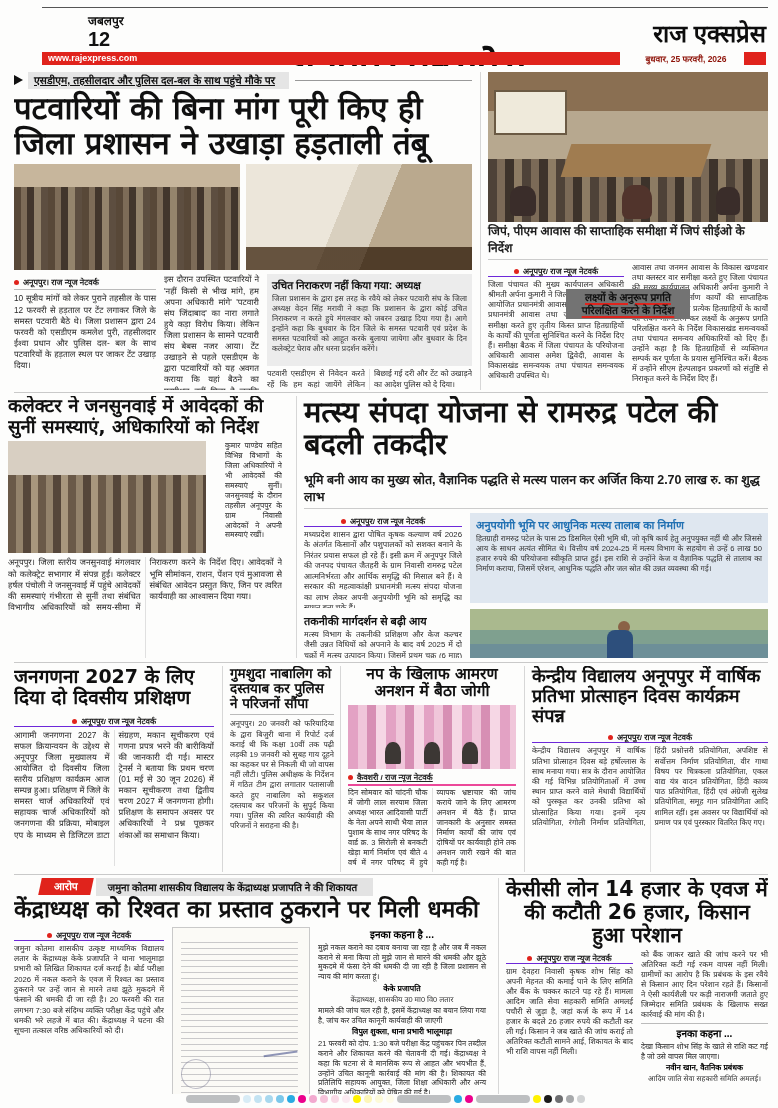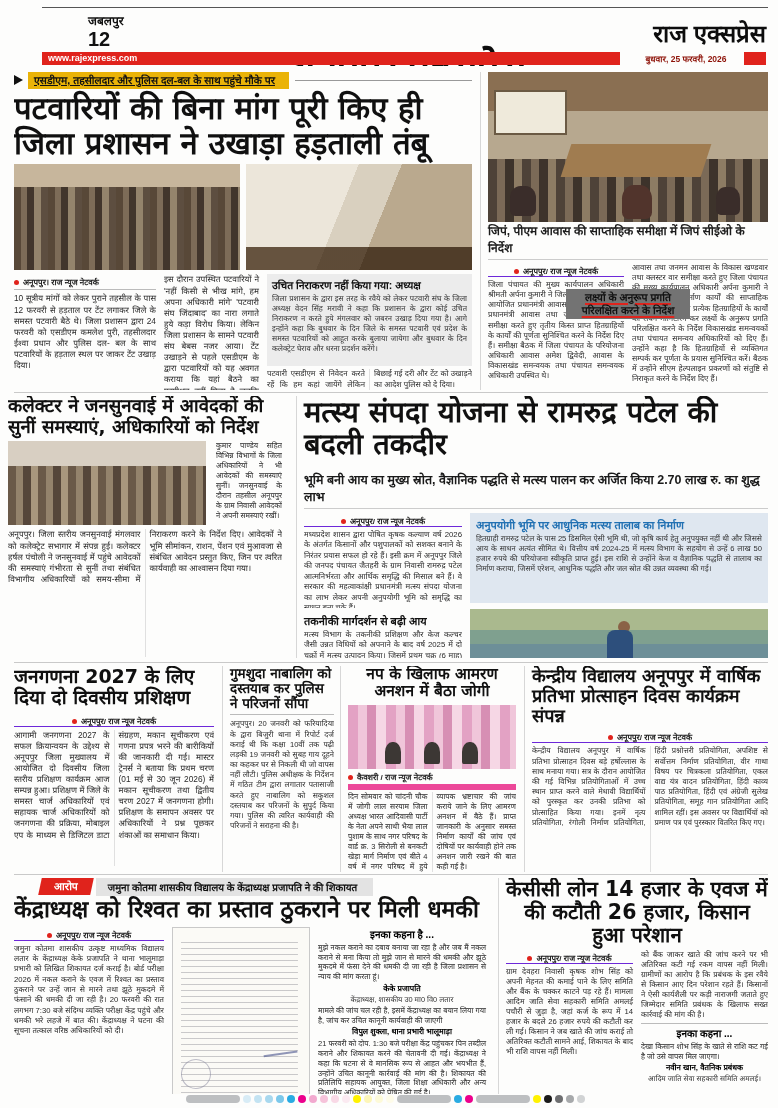--- a/index.html
+++ b/index.html
@@ -30,21 +30,21 @@
   .byline { font-size:8px; font-weight:700; text-align:center; color:#222; padding:2px 0 0; border-bottom:1px solid #6d28d9; margin-bottom:3px; }
   .byline::before { content:""; display:inline-block; width:5px; height:5px; border-radius:50%; background:#e0231c; margin-right:4px; }
   .caption { font-size:8px; font-weight:700; color:#222; padding:2px 0; }
   .caption::before { content:""; display:inline-block; width:5px; height:5px; border-radius:50%; background:#e0231c; margin-right:4px; }
   .photo { position:relative; overflow:hidden; background:#cfc6b8; }
 
   
   #sec-patwari { left:14px; top:72px; width:458px; height:318px; }
   .kicker-row { display:flex; align-items:center; height:16px; }
   .tri { width:0; height:0; border-left:9px solid #111; border-top:5px solid transparent; border-bottom:5px solid transparent; margin-right:5px; }
-  .kicker-strip { background:#eab308; font-size:10.5px; font-weight:700; color:#111; padding:1px 14px 2px 6px; text-decoration:underline; }
+  .kicker-strip { background:#e5e5e5; font-size:10.5px; font-weight:700; color:#111; padding:1px 14px 2px 6px; text-decoration:underline; }
   .kicker-line { flex:1; height:1px; background:#999; margin-left:6px; }
   #patwari-headline { font-size:31px; margin:3px 0 4px; }
   .patwari-photos { display:flex; gap:6px; height:106px; }
   .patwari-photos .photo { flex:1; }
   .ph-crowd { background:
       linear-gradient(180deg,#c7b69c 0 22%,rgba(0,0,0,0) 22%),
       repeating-linear-gradient(90deg,#584838 0 7px,#7d6c58 7px 13px,#42362c 13px 20px,#94846c 20px 27px,#5d4e40 27px 34px),
       linear-gradient(180deg,rgba(0,0,0,0) 0 70%,#9c3c30 70% 100%); }
   .ph-tent { background:
       linear-gradient(112deg,#ece6da 0 42%,#d9d0bf 42% 58%,#baa98e 58% 100%),
@@ -68,21 +68,21 @@
   #pm-headline { font-size:20px; margin:5px 0 3px; }
   #pm-subhead { font-size:12px; font-weight:700; color:#1c1c1c; border-bottom:1px solid #ccc; padding-bottom:3px; margin-bottom:3px; }
   .pm-body { position:relative; display:grid; grid-template-columns:1fr 1fr; gap:8px; height:96px; }
   .pm-col { font-size:7.8px; line-height:1.3; text-align:justify; color:#2a2a2a; }
   .pullquote { position:absolute; left:50%; top:26px; transform:translateX(-50%); width:124px; background:#737373; padding:2px 3px; font-size:10.5px; font-weight:800; text-align:center; line-height:1.25; color:#111;
       text-decoration:underline; text-decoration-color:#e0231c; text-decoration-thickness:2px; text-underline-offset:2px; }
 
   
   #sec-collector { left:8px; top:396px; width:274px; height:262px; }
   #col-headline { font-size:18.5px; margin-bottom:4px; }
-  .col-row { display:flex; gap:10px; height:84px; }
+  .col-row { display:flex; gap:19px; height:112px; }
   .ph-jansunwai { width:198px; background:
       linear-gradient(180deg,#d8cfc2 0 30%,rgba(0,0,0,0) 30%),
       repeating-linear-gradient(90deg,#6a5948 0 8px,#94836c 8px 15px,#55463a 15px 23px,#a8977e 23px 30px),
       linear-gradient(180deg,rgba(0,0,0,0) 0 64%,#4f3b2c 64% 100%); }
   .col-side { flex:1; font-size:7.5px; line-height:1.32; text-align:justify; color:#2a2a2a; }
   .col-body { margin-top:4px; height:128px; }
 
   
   #sec-matsya { left:296px; top:396px; width:472px; height:262px; }
   #mt-headline { font-size:29px; margin-bottom:10px; }
@@ -258,21 +258,21 @@
     <div class="bodytxt" id="ms-body" style="height:146px; overflow:hidden;">अनूपपुर। 20 जनवरी को फरियादिया के द्वारा बिजुरी थाना में रिपोर्ट दर्ज कराई थी कि कक्षा 10वीं तक पढ़ी लड़की 19 जनवरी को सुबह गाय दूहने का कहकर घर से निकली थी जो वापस नहीं लौटी। पुलिस अधीक्षक के निर्देशन में गठित टीम द्वारा लगातार पतासाजी करते हुए नाबालिग को सकुशल दस्तयाब कर परिजनों के सुपुर्द किया गया। पुलिस की त्वरित कार्यवाही की परिजनों ने सराहना की है।</div>
   </div>
 
   <div class="sec vleft" id="sec-jogi">
     <div class="headline" id="jg-headline">नप के खिलाफ आमरण अनशन में बैठा जोगी</div>
     <div class="photo ph-jogi">
       <div class="jg-fig" style="left:22%;"></div>
       <div class="jg-fig" style="left:45%;"></div>
       <div class="jg-fig" style="left:68%;"></div>
     </div>
-    <div class="caption" style="border-bottom:6px solid #ec4899;">कैवशरी / राज न्यूज नेटवर्क</div>
+    <div class="caption" style="border-bottom:2px solid #ec4899;text-decoration:underline;">कैवशरी / राज न्यूज नेटवर्क</div>
     <div class="bodytxt cols2 jg-body" style="font-size:7.5px;">दिन सोमवार को चांदनी चौक में जोगी लाल सरयाम जिला अध्यक्ष भारत आदिवासी पार्टी के नेता अपने साथी भैया लाल पुशाम के साथ नगर परिषद के वार्ड क्र. 3 सिरोली से बनकटी खेड़ा मार्ग निर्माण एवं बीते 4 वर्ष में नगर परिषद में हुये व्यापक भ्रष्टाचार की जांच कराये जाने के लिए आमरण अनशन में बैठे हैं। प्राप्त जानकारी के अनुसार समस्त निर्माण कार्यों की जांच एवं दोषियों पर कार्यवाही होने तक अनशन जारी रखने की बात कही गई है।</div>
   </div>
 
   <div class="sec vleft" id="sec-kv">
     <div class="headline" id="kv-headline">केन्द्रीय विद्यालय अनूपपुर में वार्षिक प्रतिभा प्रोत्साहन दिवस कार्यक्रम संपन्न</div>
     <div class="byline">अनूपपुर/ राज न्यूज नेटवर्क</div>
     <div class="bodytxt cols2" style="height:134px; font-size:7.6px;">केन्द्रीय विद्यालय अनूपपुर में वार्षिक प्रतिभा प्रोत्साहन दिवस बड़े हर्षोल्लास के साथ मनाया गया। सत्र के दौरान आयोजित की गई विभिन्न प्रतियोगिताओं में उच्च स्थान प्राप्त करने वाले मेधावी विद्यार्थियों को पुरस्कृत कर उनकी प्रतिभा को प्रोत्साहित किया गया। इनमें नृत्य प्रतियोगिता, रंगोली निर्माण प्रतियोगिता, हिंदी प्रश्नोत्तरी प्रतियोगिता, अपशिष्ट से सर्वोत्तम निर्माण प्रतियोगिता, वीर गाथा विषय पर चित्रकला प्रतियोगिता, एकल वाद्य यंत्र वादन प्रतियोगिता, हिंदी काव्य पाठ प्रतियोगिता, हिंदी एवं अंग्रेजी सुलेख प्रतियोगिता, समूह गान प्रतियोगिता आदि शामिल रहीं। इस अवसर पर विद्यार्थियों को प्रमाण पत्र एवं पुरस्कार वितरित किए गए।</div>
   </div>
 
   <div class="hrule" style="top:874px;"></div>

